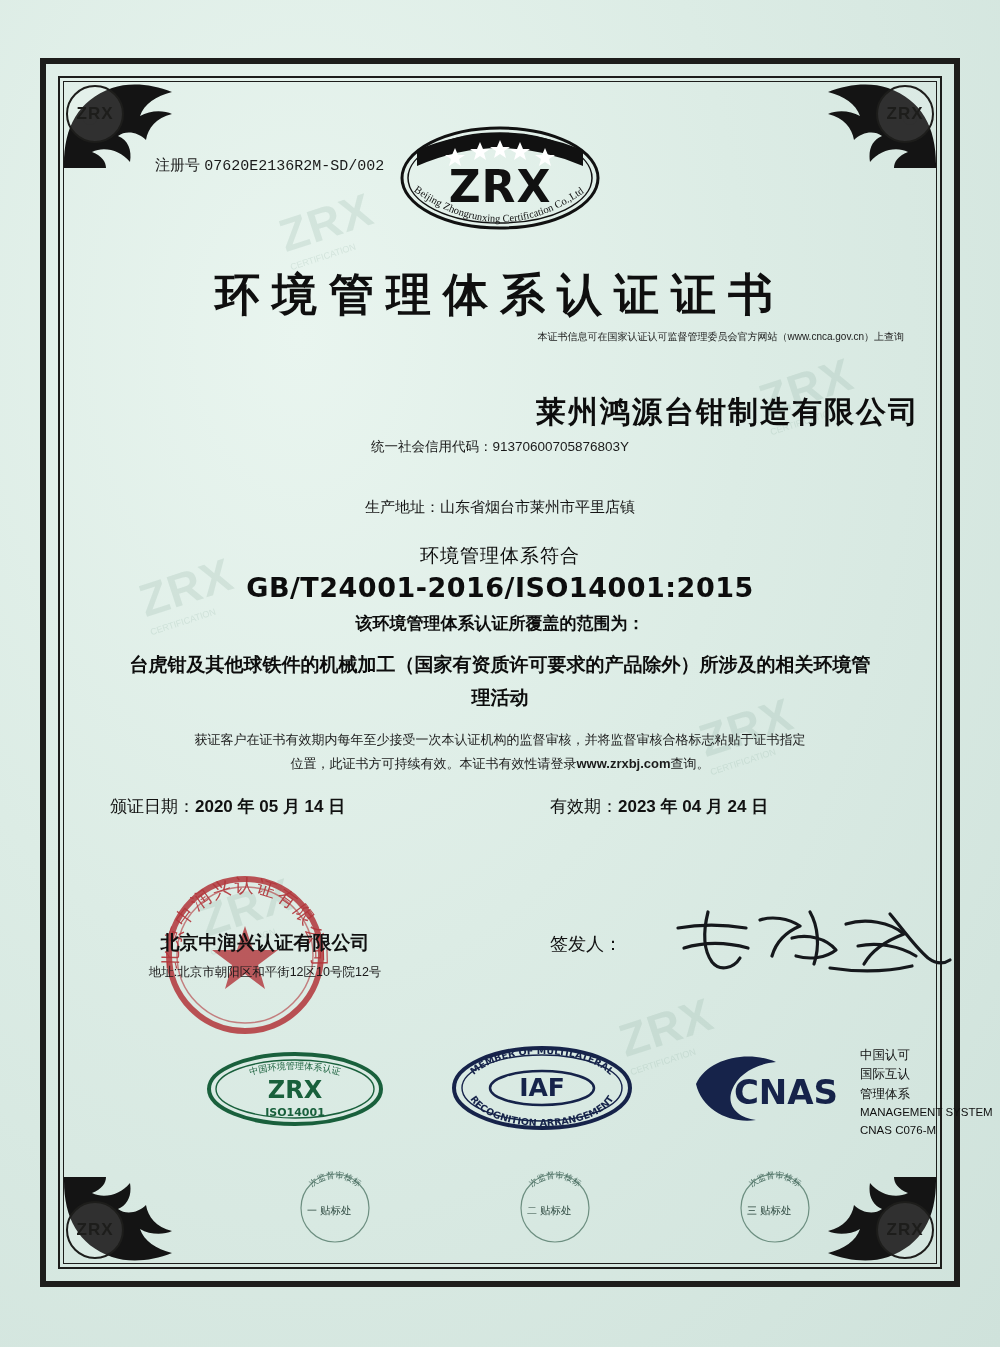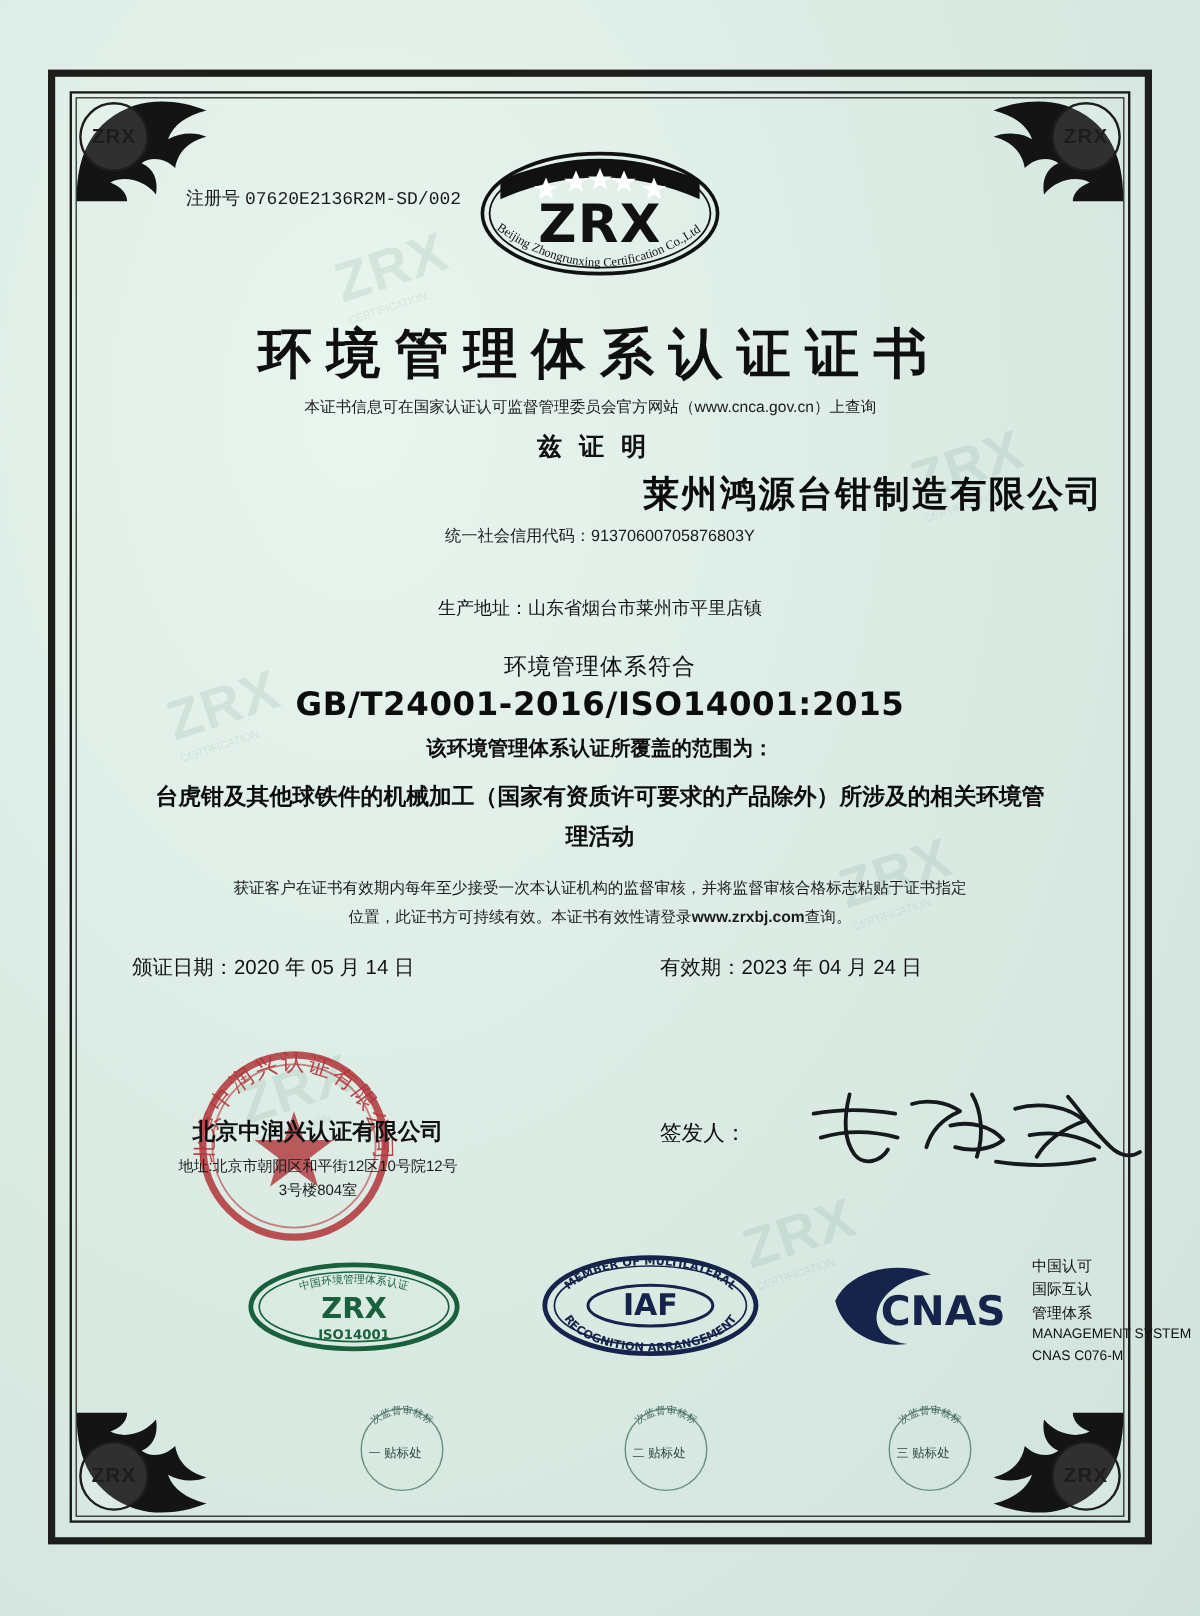--- a/index.html
+++ b/index.html
@@ -69,22 +69,22 @@
     width:210px;height:120px;text-align:center;
   }
   .logo svg{width:210px;height:120px;}
 
   h1.title{
     position:absolute;top:165px;left:0;right:0;text-align:center;
     font-size:45px;letter-spacing:12px;margin:0;font-weight:bold;
     color:#0f0f0f;font-family:"DejaVu Sans","Liberation Sans",sans-serif;
   }
   .subnote{
-    position:absolute;top:230px;left:0;right:16px;text-align:center;
-    font-size:13px;color:#1a1a1a;
+    position:absolute;top:230px;left:0;right:16px;text-align:right;
+    font-size:10px;color:#1a1a1a;
   }
   .zizheng{
     position:absolute;top:258px;left:0;right:0;text-align:center;
     font-size:21px;letter-spacing:14px;font-weight:bold;color:#111;
   }
   .company{
     position:absolute;top:292px;left:0;right:0;text-align:right;
     font-size:30px;font-weight:bold;letter-spacing:2px;color:#0d0d0d;
   }
   .credit{
@@ -117,21 +117,21 @@
     position:absolute;top:628px;left:40px;right:40px;
     font-size:13px;color:#1b1b1b;line-height:1.85;text-align:center;
   }
   .note b{font-weight:bold;}
 
   .dates{
     position:absolute;top:695px;left:0;right:0;height:30px;
   }
   .date-issue{position:absolute;left:30px;top:0;font-size:17px;color:#111;}
   .date-valid{position:absolute;left:470px;top:0;font-size:17px;color:#111;}
-  .date-val{font-weight:normal;}
+  .date-val{font-weight:bold;}
 
   
   .seal{
     position:absolute;left:70px;top:760px;width:190px;height:190px;
     pointer-events:none;
   }
   .seal svg{width:190px;height:190px;}
 
   .issuer{
     position:absolute;left:20px;top:830px;width:330px;text-align:center;
@@ -237,21 +237,20 @@
         <text x="105" y="82" text-anchor="middle" font-family="DejaVu Sans, sans-serif" font-size="44" font-weight="bold" fill="#111" letter-spacing="1">ZRX</text>
         <path id="arcp" d="M20 72 Q105 132 190 72" fill="none"></path>
         <text font-size="10.5" fill="#111" font-family="Liberation Serif, serif">
           <textPath href="#arcp" startOffset="50%" text-anchor="middle">Beijing Zhongrunxing Certification Co.,Ltd.</textPath>
         </text>
       </svg>
     </div>
 
     <h1 class="title">环境管理体系认证证书</h1>
     <div class="subnote">本证书信息可在国家认证认可监督管理委员会官方网站（www.cnca.gov.cn）上查询</div>
-    <div class="zizheng">兹证明</div>
     <div class="company">莱州鸿源台钳制造有限公司</div>
     <div class="credit">统一社会信用代码：91370600705876803Y</div>
     <div class="addr2">生产地址：山东省烟台市莱州市平里店镇</div>
 
     <div class="conform">环境管理体系符合</div>
     <div class="standard">GB/T24001-2016/ISO14001:2015</div>
     <div class="scope-label">该环境管理体系认证所覆盖的范围为：</div>
     <div class="scope-text">
       <div>台虎钳及其他球铁件的机械加工（国家有资质许可要求的产品除外）所涉及的相关环境管</div>
       <div class="l2">理活动</div>
@@ -281,21 +280,20 @@
         <path id="sealarc" d="M27 100 A68 68 0 0 1 163 100" fill="none"></path>
         <text font-size="19" fill="#b2353a" opacity="0.9" font-family="DejaVu Sans, sans-serif" letter-spacing="2">
           <textPath href="#sealarc" startOffset="50%" text-anchor="middle">北京中润兴认证有限公司</textPath>
         </text>
       </svg>
     </div>
 
     <div class="issuer">北京中润兴认证有限公司</div>
     <div class="issuer-addr">
       <div>地址:北京市朝阳区和平街12区10号院12号</div>
-      <div>3号楼804室</div>
     </div>
 
     <div class="signer-label">签发人：</div>
     <div class="signature">
       <svg viewBox="0 0 300 90">
         <g fill="none" stroke="#15181c" stroke-width="3.2" stroke-linecap="round" stroke-linejoin="round">
           <path d="M18 30 C40 26 62 26 86 30"></path>
           <path d="M48 14 C44 30 42 50 52 64 C60 74 74 70 80 60"></path>
           <path d="M24 50 C44 44 66 44 88 50"></path>
           <path d="M100 22 C112 18 128 20 140 28 C126 34 116 44 112 58"></path>

